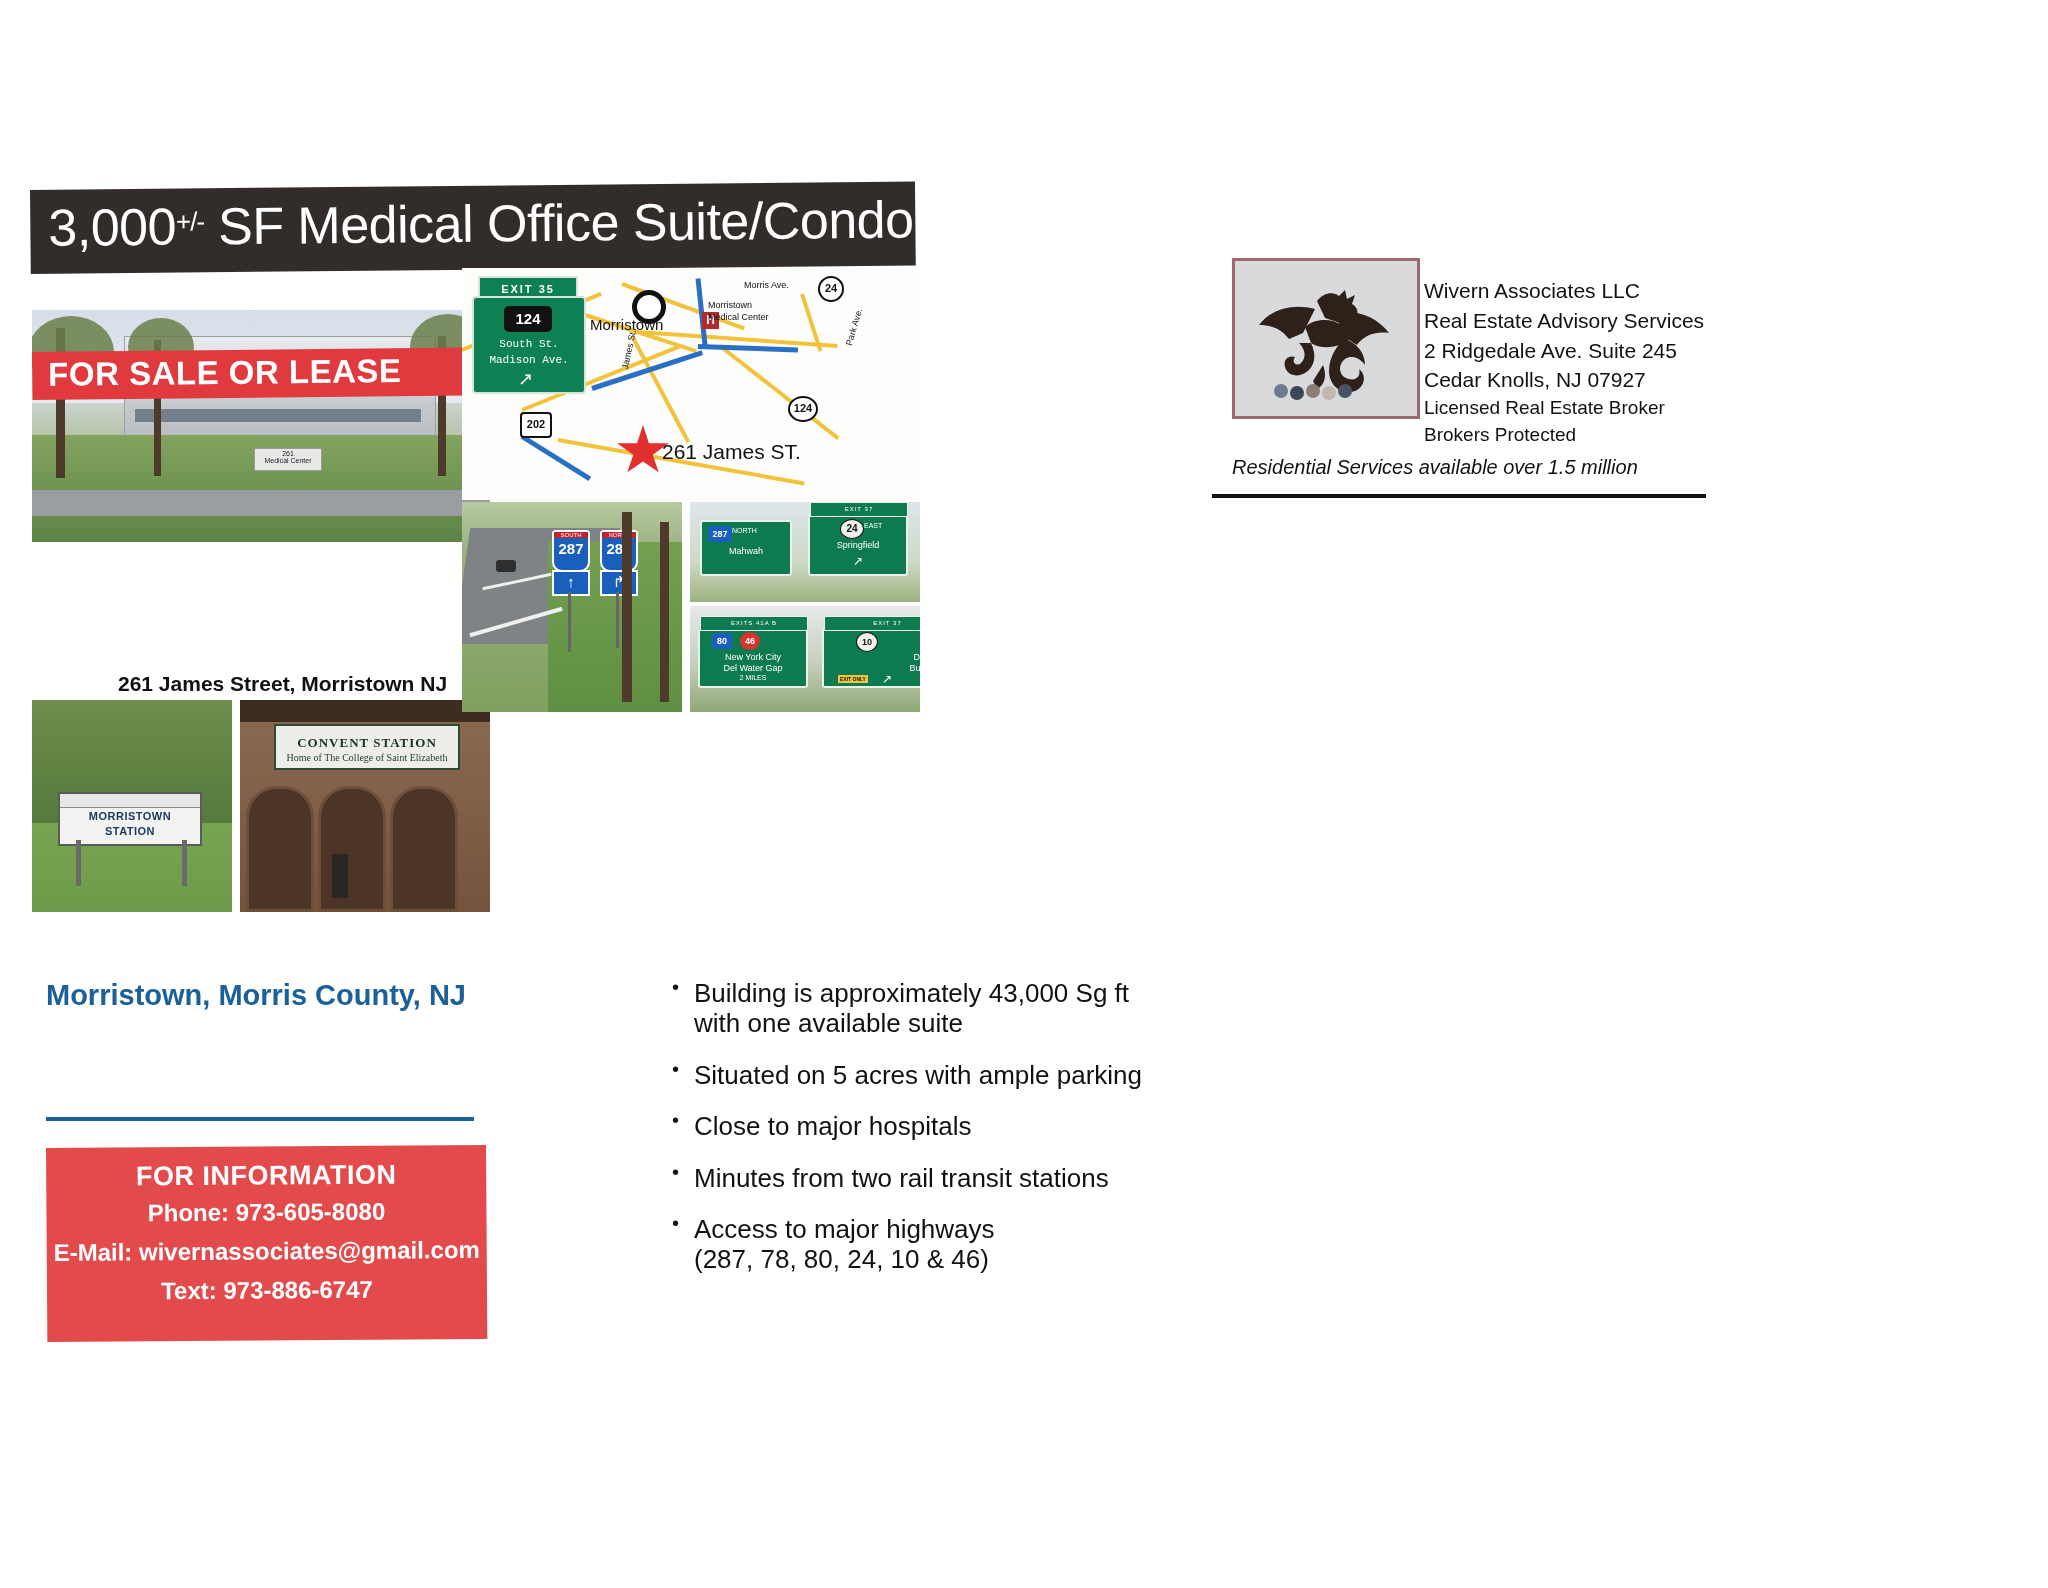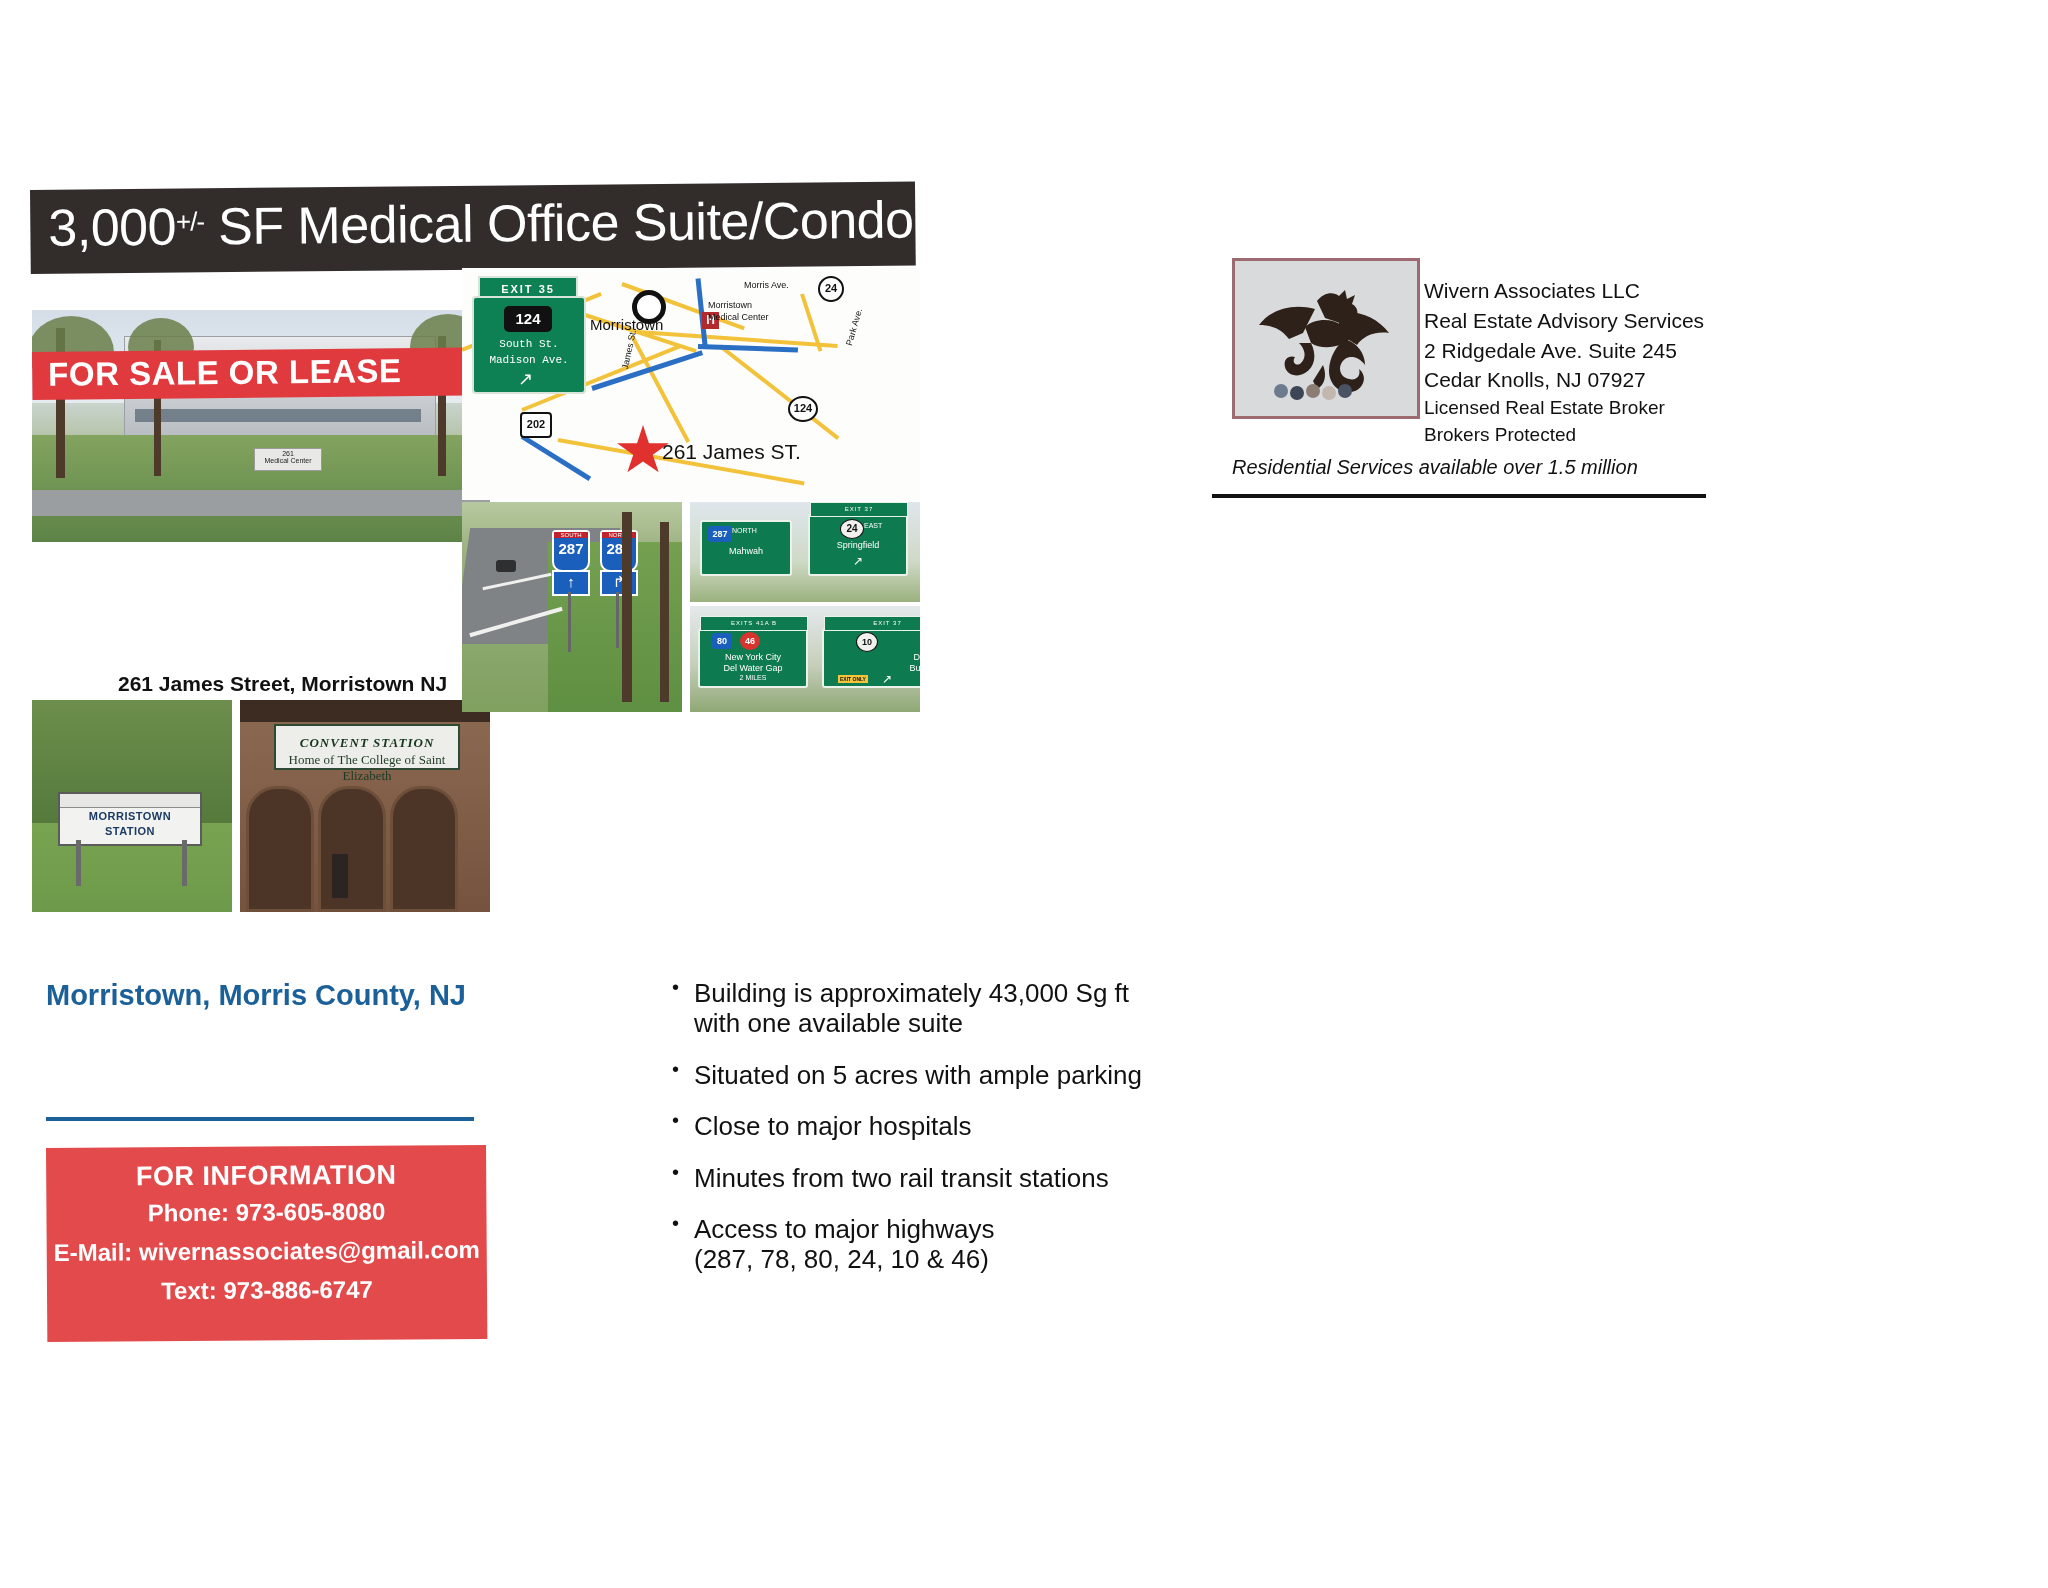--- a/index.html
+++ b/index.html
@@ -57,22 +57,22 @@
   .mst-sign .l1{top:16px;} .mst-sign .l2{top:31px;}
   .mst-post{position:absolute;background:#6a6a6a;width:5px;}
 
   
   .ph-cstation{left:240px;top:700px;width:250px;height:212px;
       background:linear-gradient(#8c6a52,#75533e);}
   .cst-band{position:absolute;left:0;top:0;width:100%;height:22px;background:#3d2c22;}
   .cst-sign{position:absolute;left:34px;top:24px;width:182px;height:42px;
       background:#edeee9;border:2px solid #2e4a34;}
   .cst-t1{position:absolute;width:100%;top:9px;text-align:center;font-size:13px;
-      font-weight:bold;color:#16351f;letter-spacing:1px;font-family:"Liberation Serif",serif;font-style:italic;}
-  .cst-t2{position:absolute;width:100%;top:26px;text-align:center;font-size:13px;
+      font-weight:bold;color:#16351f;letter-spacing:1px;font-family:"Liberation Serif",serif;}
+  .cst-t2{position:absolute;width:100%;top:26px;text-align:center;font-size:10px;
       color:#1d3a25;font-family:"Liberation Serif",serif;}
   .cst-arch{position:absolute;bottom:0;width:62px;height:120px;
       background:#4c3526;border-radius:31px 31px 0 0;border:3px solid #6d4f3a;}
 
   
   .ph-map{left:462px;top:268px;width:458px;height:232px;background:#fdfdfb;}
   .map-road{position:absolute;background:#f3c23b;height:4px;transform-origin:left center;}
   .map-blue{position:absolute;background:#2b6fc4;height:5px;transform-origin:left center;}
   .shield{position:absolute;border:2px solid #111;border-radius:50%;
       background:#fff;font-size:11px;font-weight:bold;text-align:center;color:#111;}

